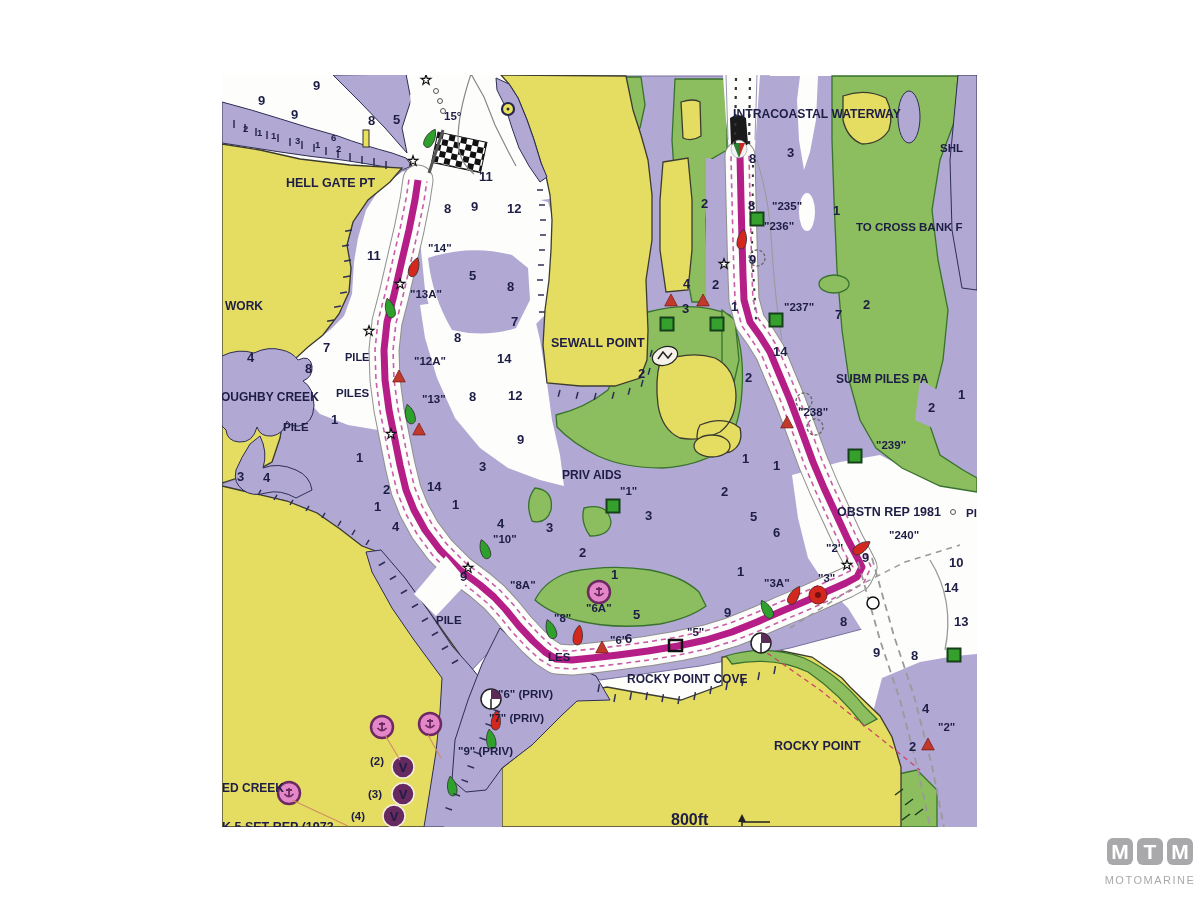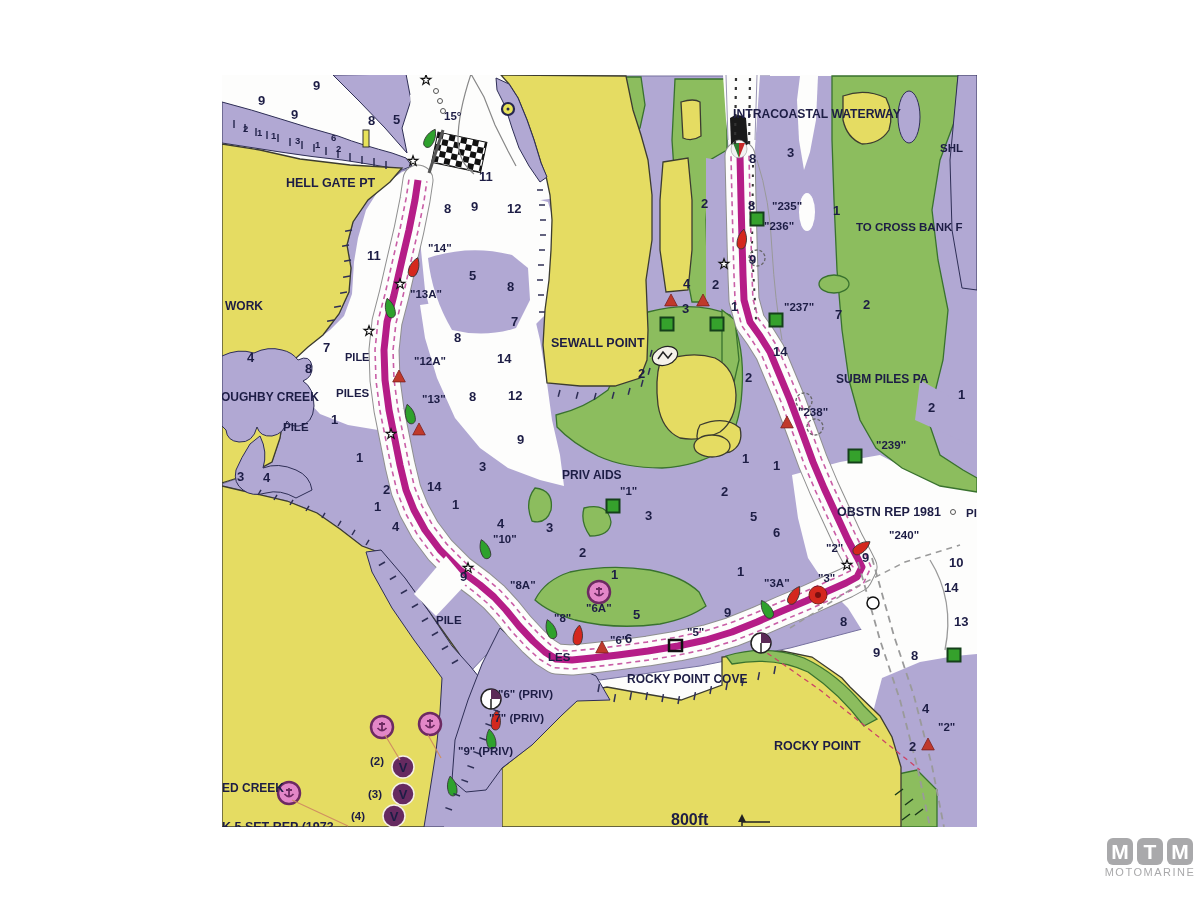--- a/index.html
+++ b/index.html
@@ -1,21 +1,21 @@
 <!DOCTYPE html>
 <html><head>
 <meta charset="utf-8">
 <style>
 html,body{margin:0;padding:0;width:1200px;height:900px;background:#ffffff;overflow:hidden;}
 body{font-family:"Liberation Sans", sans-serif;}
 #chart{position:absolute;left:222px;top:75px;}
 #logo{position:absolute;left:1102px;top:838px;width:96px;text-align:center;}
 .lrow{display:flex;justify-content:center;gap:4px;}
 .lbox{width:26px;height:27px;background:#a9a9ab;border-radius:6px;color:#fff;font-weight:bold;font-size:21px;line-height:27px;text-align:center;}
-.lsub{color:#a9a9ab;font-size:11px;letter-spacing:1.5px;margin-top:1px;}
+.lsub{color:#a9a9ab;font-size:11px;letter-spacing:1.5px;margin-top:9px;}
 text{font-family:"Liberation Sans", sans-serif;fill:#1d1d45;font-weight:bold;}
 </style>
 </head>
 <body>
 
 <svg id="chart" width="755" height="752" viewBox="222 75 755 752">
 <defs>
 <pattern id="checker" width="12" height="12" patternUnits="userSpaceOnUse">
 <rect width="12" height="12" fill="#fff"></rect>
         <rect width="6" height="6" fill="#111"></rect>

